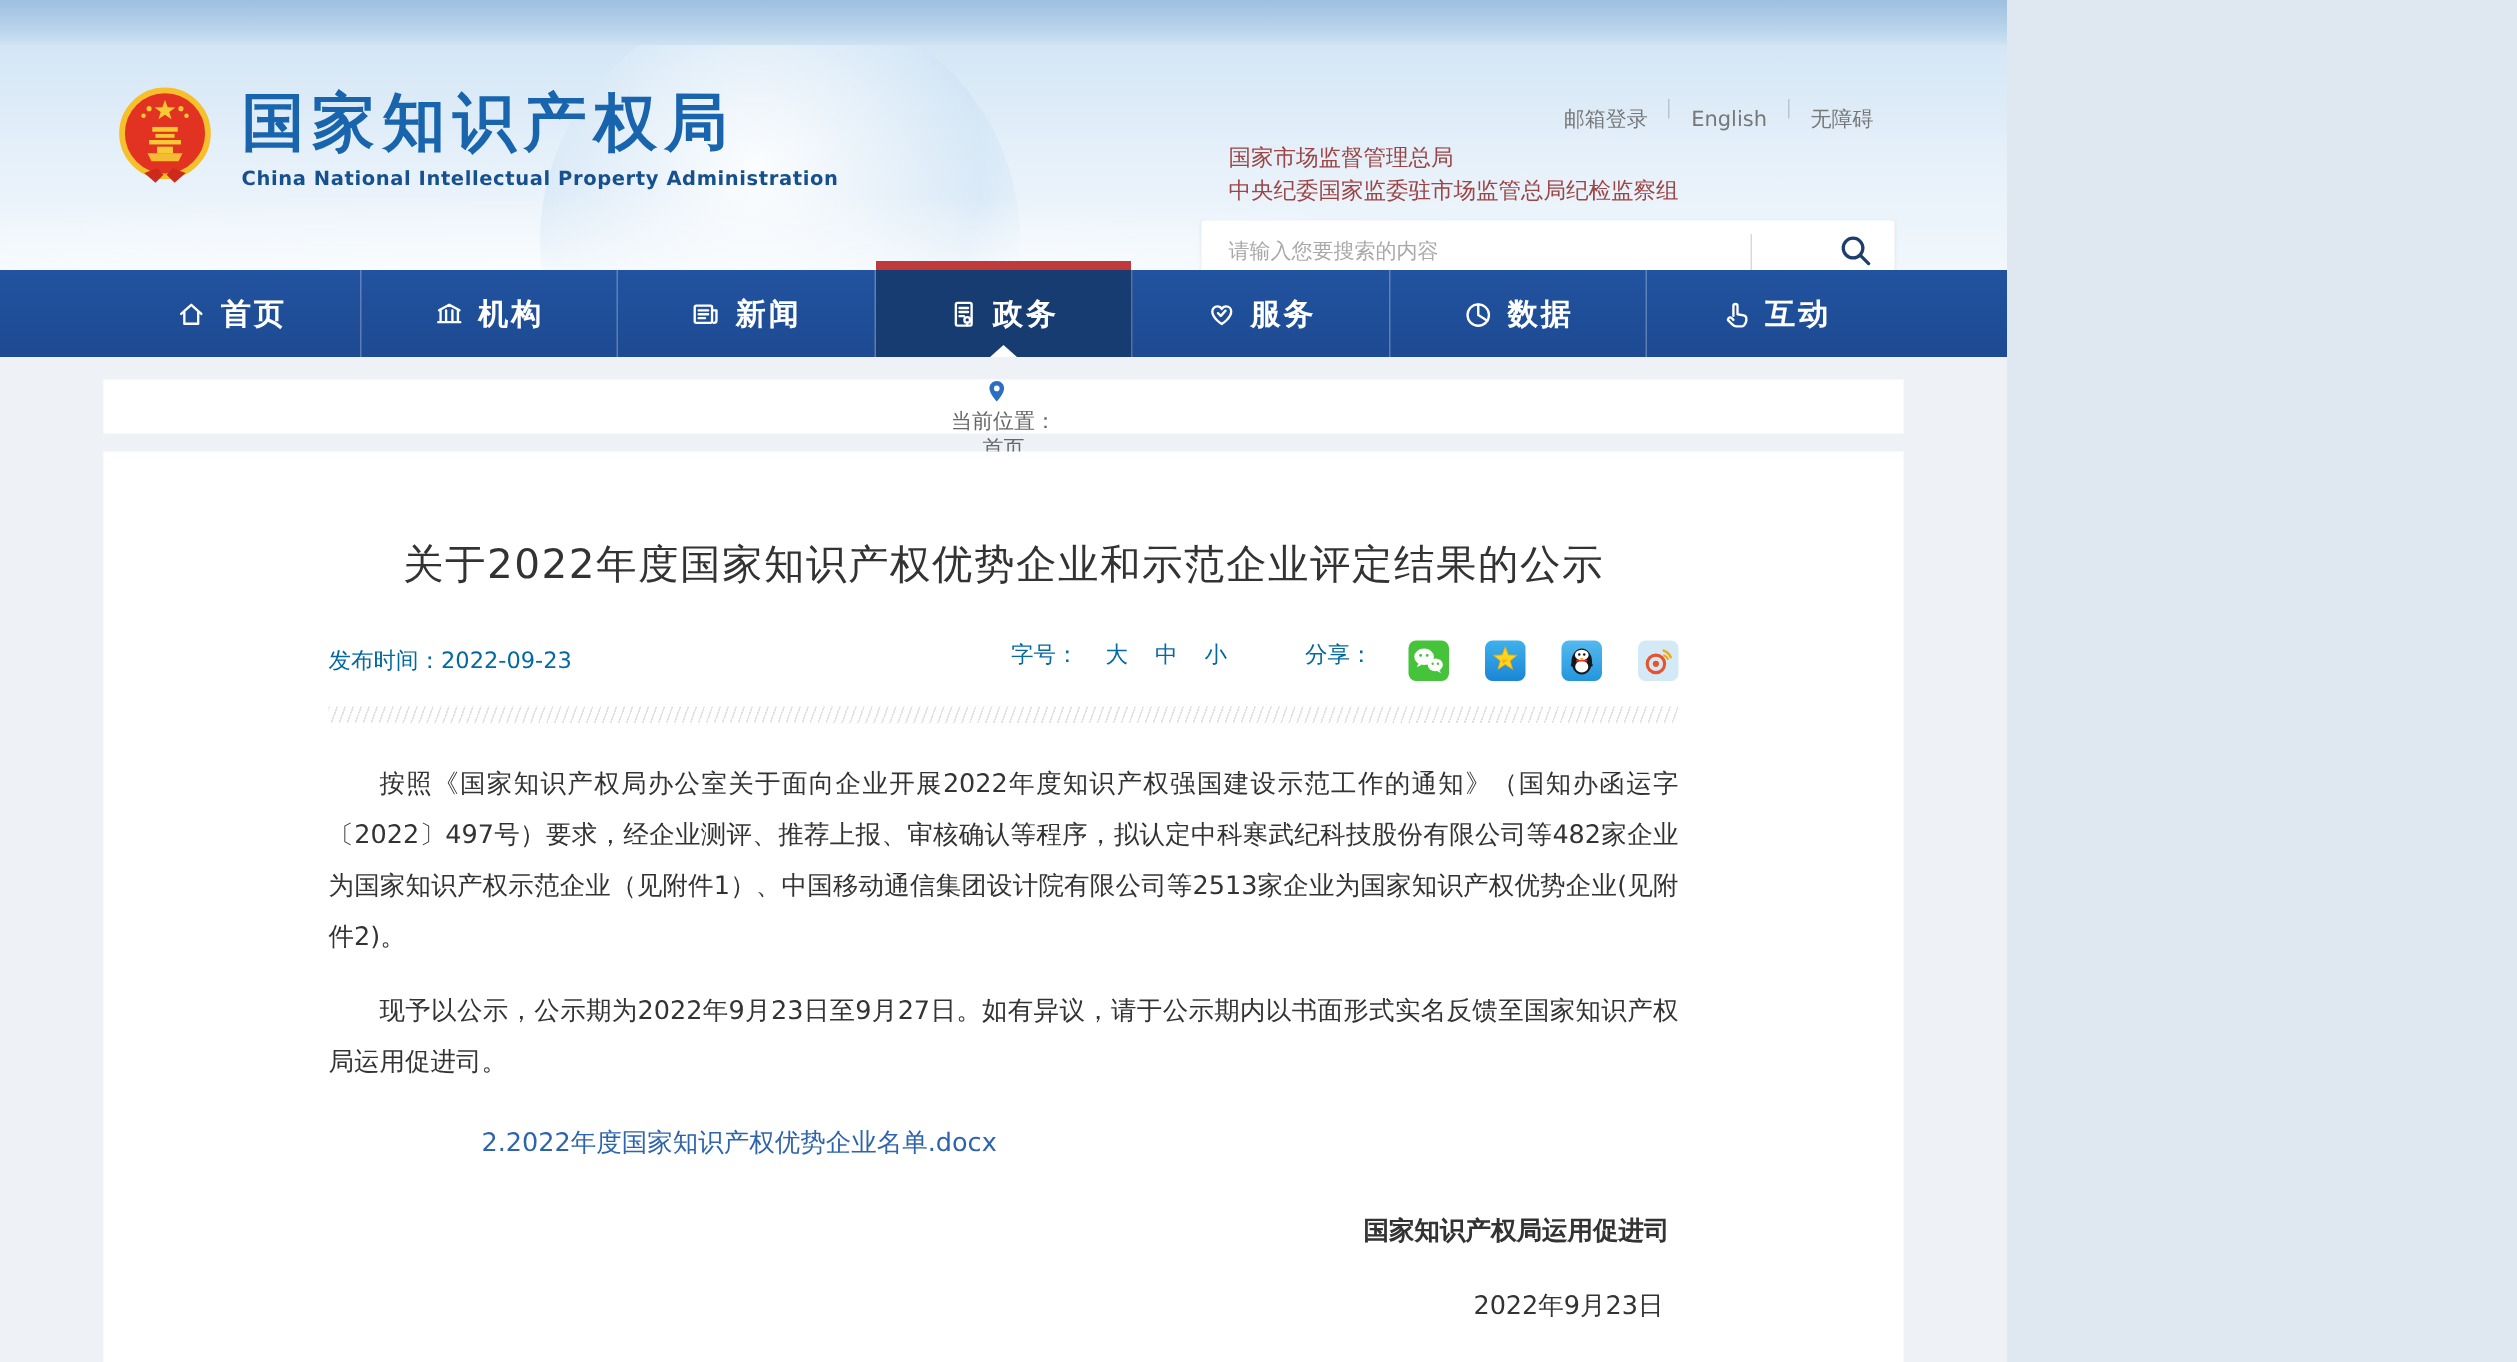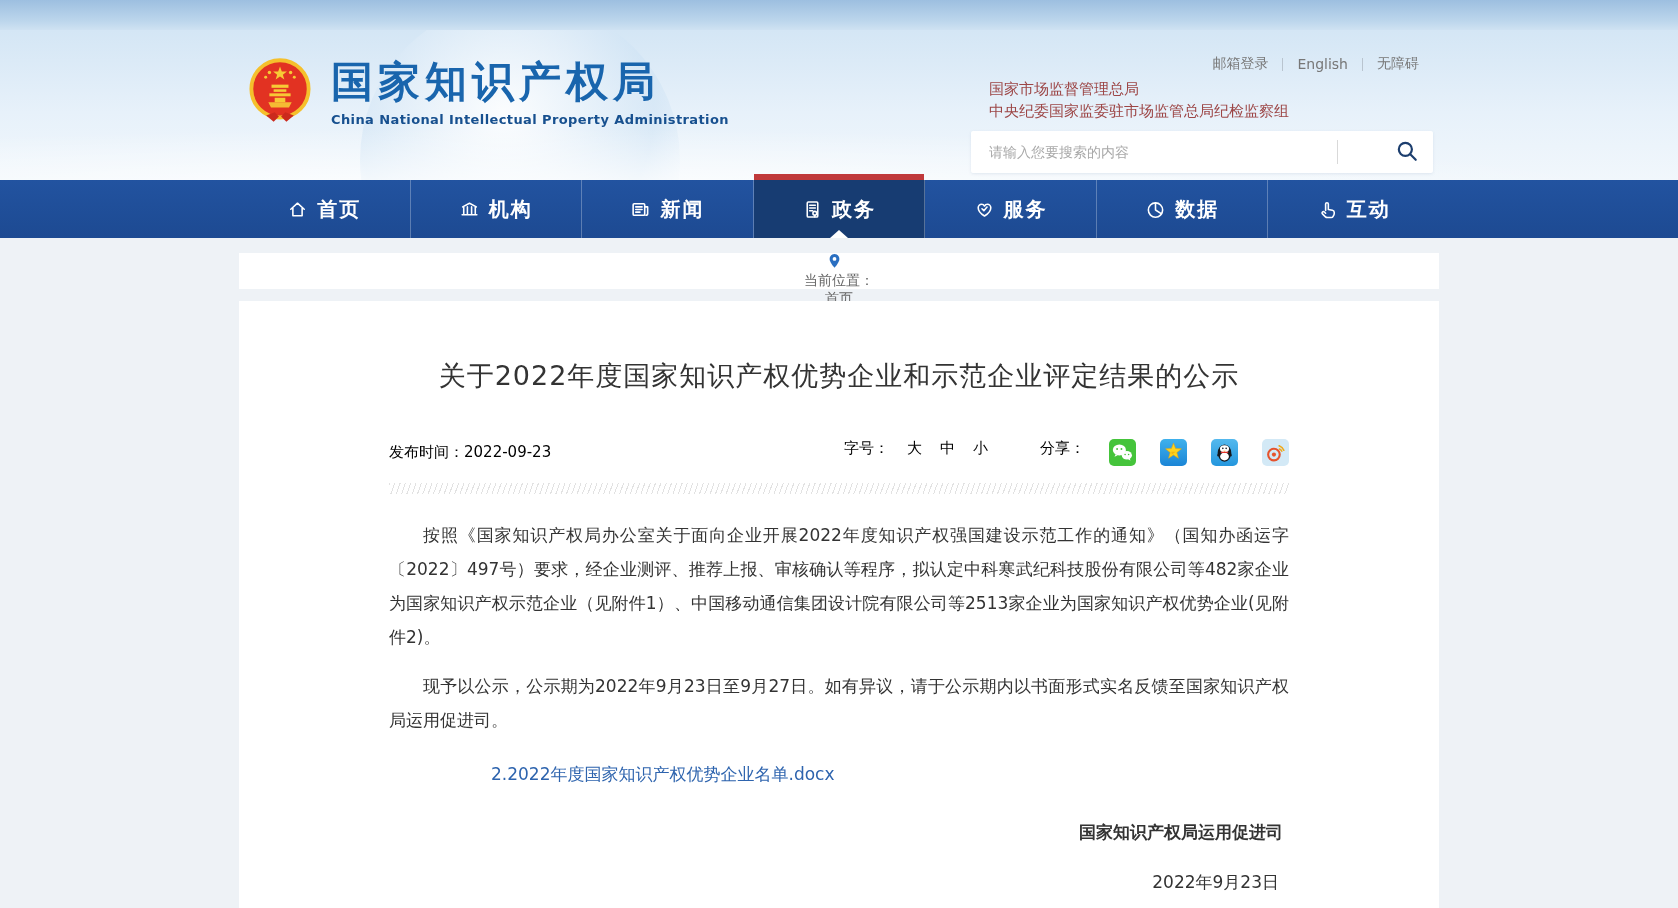--- a/index.html
+++ b/index.html
@@ -1,36 +1,36 @@
 <!DOCTYPE html>
 <html><head>
 <meta charset="utf-8">
 <style>
   * { box-sizing: border-box; margin: 0; padding: 0; }
   html, body { background: #dfe8f1; }
   body { font-family: "DejaVu Sans", "Liberation Sans", sans-serif; }
-  .page { position: relative; width: 1678px; height: 908px; overflow: hidden; background: #eef2f6; }
+  .page { position: relative; width: 1338px; height: 908px; overflow: hidden; background: #eef2f6; }
   .container { width: 1200px; margin: 0 auto; position: relative; }
 
   
   .top-strip { height: 30px; background: linear-gradient(180deg, #9dbfe0 0%, #bcd6ec 70%, #cfe2f2 100%); }
 
   
   .site-header { position: relative; height: 150px; background: linear-gradient(180deg, #d4e6f5 0%, #e7f1fa 55%, #f1f7fc 100%); overflow: hidden; }
   .hdr-globe { position: absolute; left: 360px; top: -30px; width: 320px; height: 320px; border-radius: 50%;
     background: radial-gradient(circle at 45% 35%, rgba(255,255,255,0.85) 0%, rgba(205,226,244,0.55) 55%, rgba(205,226,244,0) 72%); }
   .hdr-cloud { position: absolute; left: 0; bottom: -18px; width: 100%; height: 70px;
     background: radial-gradient(ellipse at 30% 100%, rgba(255,255,255,0.9), rgba(255,255,255,0) 70%); }
   .header-inner { height: 150px; }
   .brand { position: absolute; left: 6px; top: 26px; display: flex; align-items: center; gap: 16px; cursor: pointer; }
   .brand-zh { font-size: 42px; font-weight: bold; color: #1965ad; letter-spacing: 5px; line-height: 1.1; }
   .brand-en { font-size: 13px; font-weight: bold; color: #17508f; letter-spacing: 0.4px; margin-top: 7px; }
   .header-right { position: absolute; right: 6px; top: 25px; width: 462px; }
   .top-links { display: flex; justify-content: flex-end; align-items: center; font-size: 14px; color: #777; }
-  .top-links .tlink { cursor: pointer; padding: 0 14px; }
+  .top-links .tlink { cursor: pointer; padding: 0 14px; margin-top: 16px; }
   .top-links .sep { width: 1px; height: 13px; background: #b9c4cf; }
   .red-links { margin-top: 5px; padding-left: 18px; }
   .red-links .rlink { display: block; font-size: 15px; color: #9c4545; line-height: 22px; cursor: pointer; }
   .search-box { margin-top: 9px; height: 42px; background: #fff; border-radius: 2px; position: relative;
     display: flex; align-items: center; box-shadow: 0 1px 3px rgba(70,110,150,0.12); gap: 43px; }
   .search-box input { flex: 1; border: none; outline: none; height: 100%; padding: 0 18px; font-size: 14px; color: #333;
     background: transparent; font-family: inherit; }
   .search-box input::placeholder { color: #a9a9a9; }
   .search-divider { width: 1px; height: 24px; background: #d9d9d9; }
   .search-btn { width: 52px; height: 100%; border: none; background: transparent; cursor: pointer;
@@ -52,22 +52,22 @@
   
   .breadcrumb-bar { margin-top: 15px; height: 36px; background: #fff; display: flex; align-items: center;
     padding: 0 18px; font-size: 14px; color: #666; flex-direction: column; }
   .breadcrumb-bar .pin { display: flex; align-items: center; margin-right: 9px; }
   .crumb { cursor: pointer; }
   .crumb-sep { margin: 0 5px; color: #888; }
 
   
   .content-card { margin-top: 12px; background: #fff; min-height: 620px; padding: 57px 150px 80px; }
   .article-title { text-align: center; font-size: 27px; font-weight: 400; color: #333; letter-spacing: 1px; }
-  .meta-row { margin-top: 45px; display: flex; justify-content: space-between; align-items: center;
-    font-size: 15px; color: #000000; }
+  .meta-row { margin-top: 33px; display: flex; justify-content: space-between; align-items: center;
+    font-size: 15px; color: #0369a1; }
   .meta-right { display: flex; }
   .fs-option { margin-left: 18px; cursor: pointer; }
   .share-label { margin-left: 52px; }
   .share-icon { width: 27px; height: 27px; border-radius: 5px; margin-left: 24px; cursor: pointer;
     display: inline-flex; align-items: center; justify-content: center; overflow: hidden; }
   .hatch-divider { margin-top: 17px; height: 11px;
     background: repeating-linear-gradient(110deg, #e2e2e2 0px, #e2e2e2 1px, transparent 1px, transparent 5px); }
   .article-body p { margin-top: 24px; font-size: 17px; color: #333; line-height: 2; text-indent: 2em; text-align: justify; }
   .article-body p + p { margin-top: 15px; }
   .attachments { margin-top: 20px; font-size: 17px; color: #333; }

